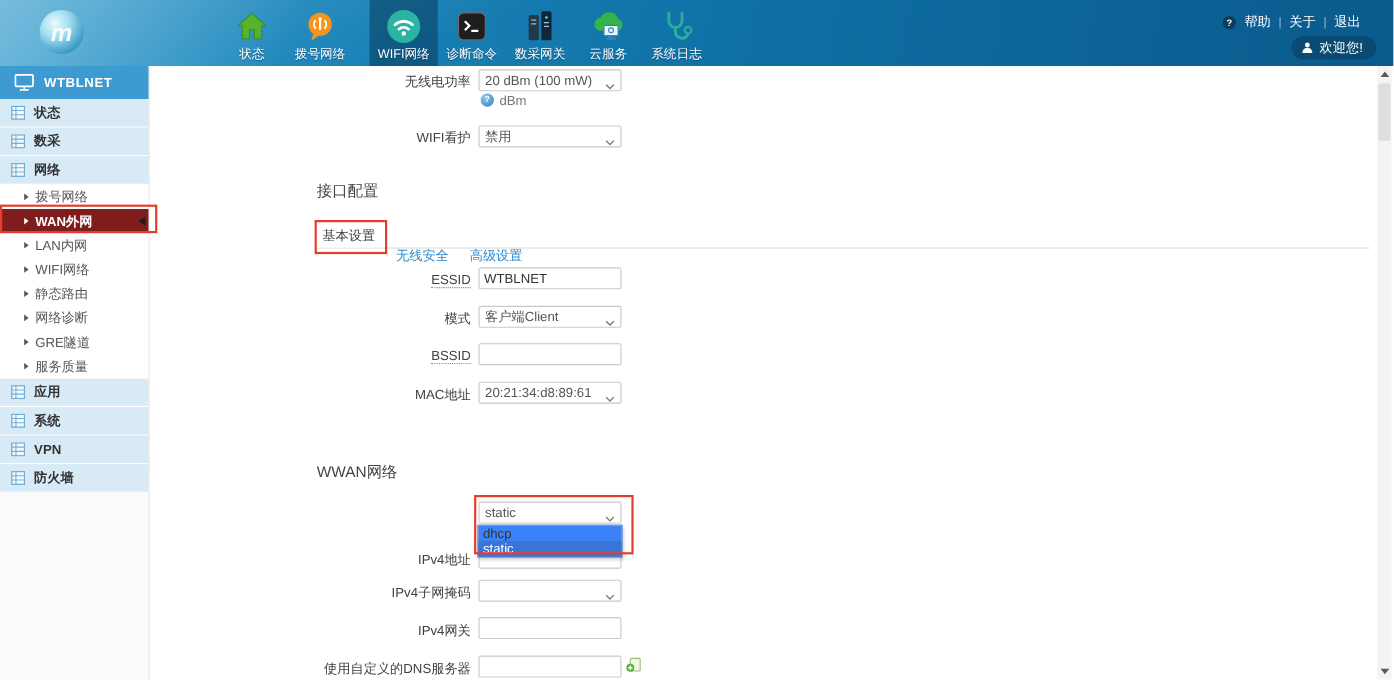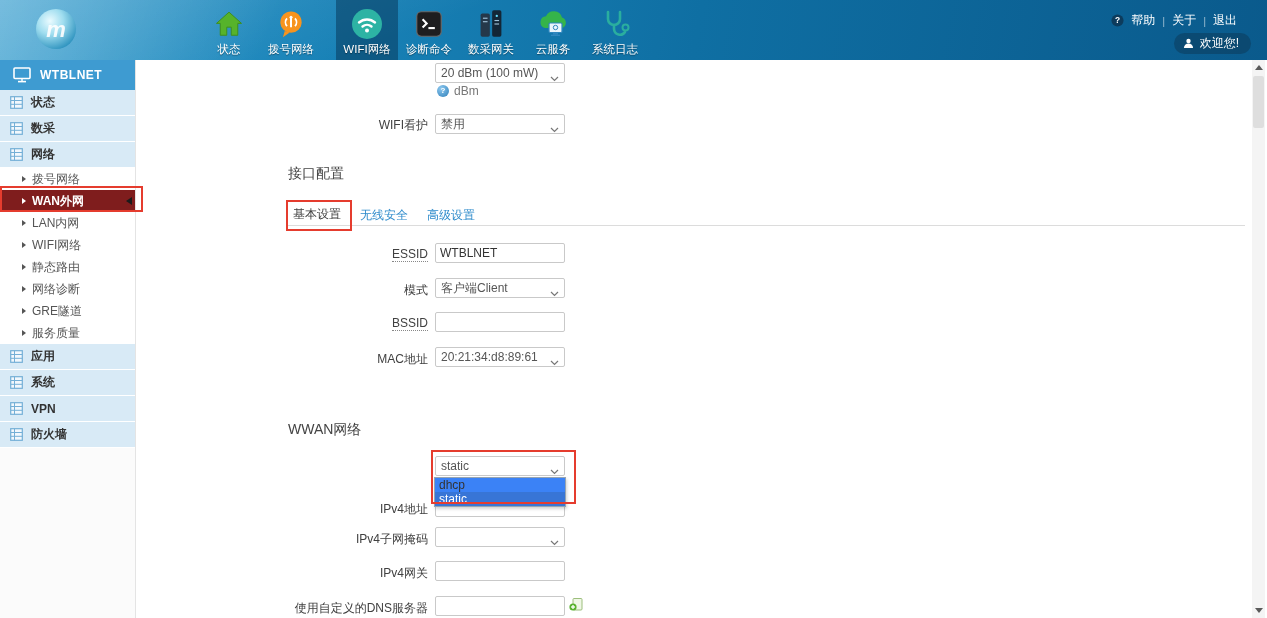--- a/index.html
+++ b/index.html
@@ -56,21 +56,21 @@
   .finput{position:absolute;left:435px;width:130px;height:20px;border:1px solid #c9c9c9;
     border-radius:2px;box-sizing:border-box;font-size:12px;color:#333;padding:0 4px;
     font-family:inherit;outline:none;background:#fff;}
   .section-title{position:absolute;left:288px;font-size:14px;color:#444;}
   .hint{position:absolute;left:437px;top:84px;display:flex;align-items:center;gap:5px;
     font-size:12px;color:#777;}
   .hinticon{width:12px;height:12px;border-radius:50%;background:radial-gradient(circle at 35% 30%,#8CC8F0,#2F7FB8);
     color:#fff;font-size:8px;font-weight:bold;text-align:center;line-height:12px;}
   .tab-active{position:absolute;left:288px;top:203px;width:58px;height:22px;background:#fff;
     font-size:12px;color:#404040;display:flex;align-items:center;justify-content:center;cursor:pointer;z-index:2;}
-  .tab-link{position:absolute;top:207px;font-size:12px;color:#2E8BCB;cursor:pointer;}
+  .tab-link{position:absolute;top:224px;font-size:12px;color:#2E8BCB;cursor:pointer;}
   .tabline{position:absolute;left:288px;top:225px;width:957px;height:1px;background:#dcdcdc;}
   .dd{position:absolute;left:434px;top:477px;width:132px;background:#3b82f6;border:1px solid #96A4B1;
     box-sizing:border-box;z-index:40;box-shadow:1px 2px 3px rgba(0,0,0,.18);}
   .dd .opt{height:14px;line-height:14px;font-size:12px;padding:0 4px;color:#333;cursor:pointer;}
   .dd .opt.sel{background:#3875D6;color:#fff;}
   .anno{position:absolute;border:2px solid #E53C2E;z-index:60;pointer-events:none;}
   .dnsadd{position:absolute;left:569px;top:597px;cursor:pointer;}
 
   
   .sbar{position:absolute;right:2px;top:60px;width:13px;height:558px;background:#F4F4F4;}
@@ -305,20 +305,21 @@
       <svg width="13" height="13" viewBox="0 0 13 13">
           <rect x="0.7" y="0.7" width="11.6" height="11.6" fill="#F2F8FD" stroke="#74AFD6" stroke-width="1.2"></rect>
           <line x1="0.7" y1="4.5" x2="12.3" y2="4.5" stroke="#74AFD6"></line>
           <line x1="0.7" y1="8.3" x2="12.3" y2="8.3" stroke="#74AFD6"></line>
           <line x1="4.5" y1="0.7" x2="4.5" y2="12.3" stroke="#74AFD6"></line>
         </svg>
       <span>防火墙</span>
     </div>
   </div>
 
+  <div class="flabel" style="top:66px">无线电功率</div>
   <div class="fselect" style="top:63px">
     <span>20 dBm (100 mW)</span>
     <span class="chev"><svg width="9" height="6" viewBox="0 0 9 6">
           <path d="M1 1 4.5 4.5 8 1" stroke="#777" fill="none" stroke-width="1.2"></path>
         </svg></span>
   </div>
   <div class="hint">
     <span class="hinticon">?</span>
     <span>dBm</span>
   </div>

